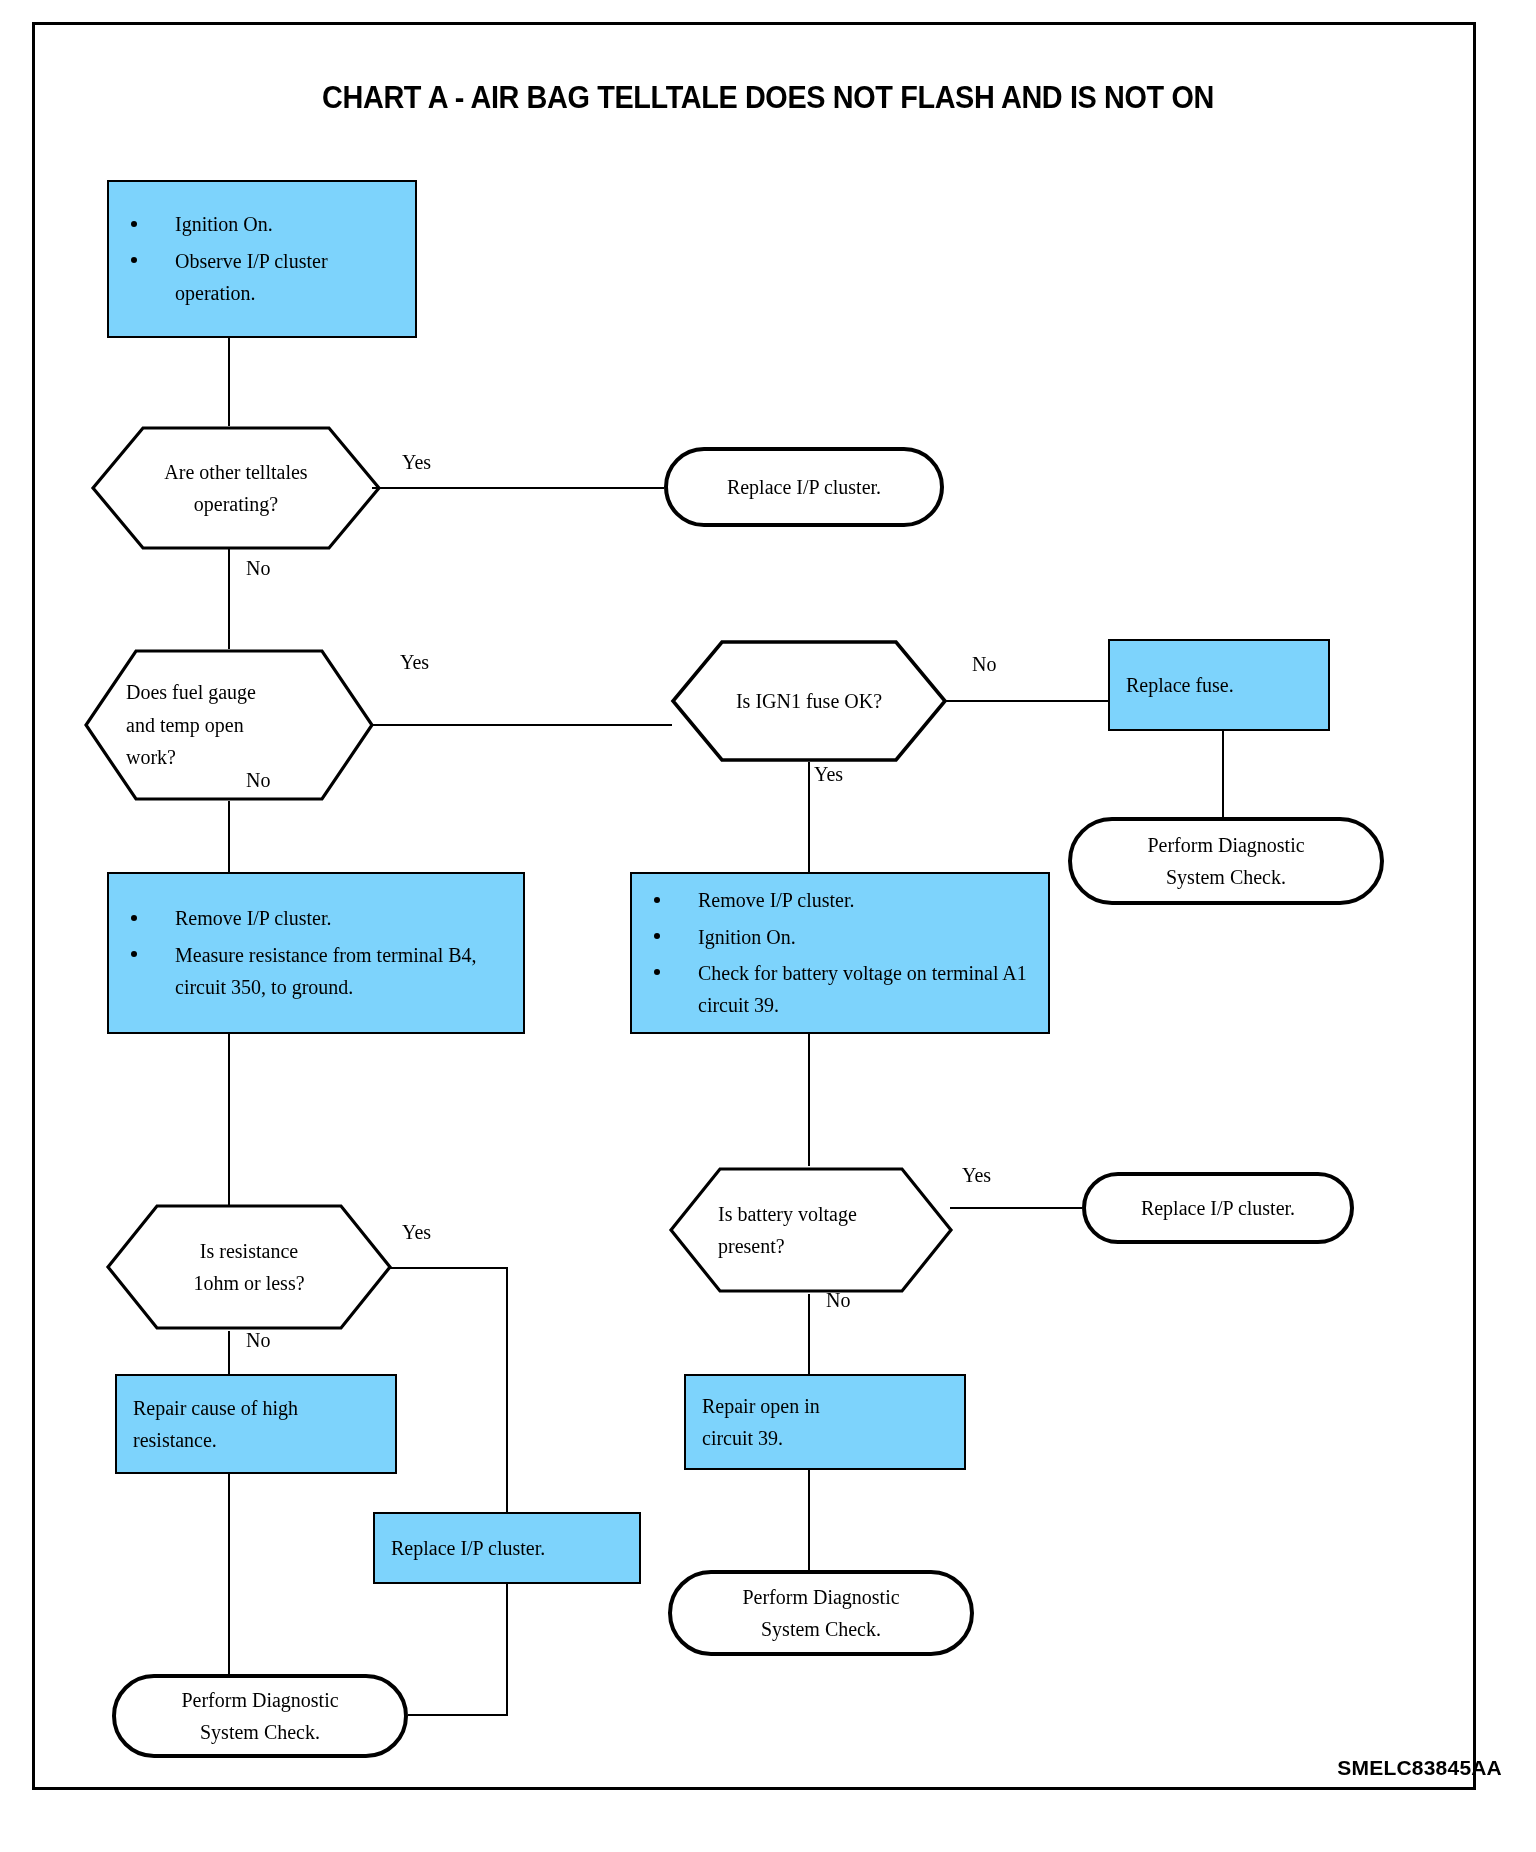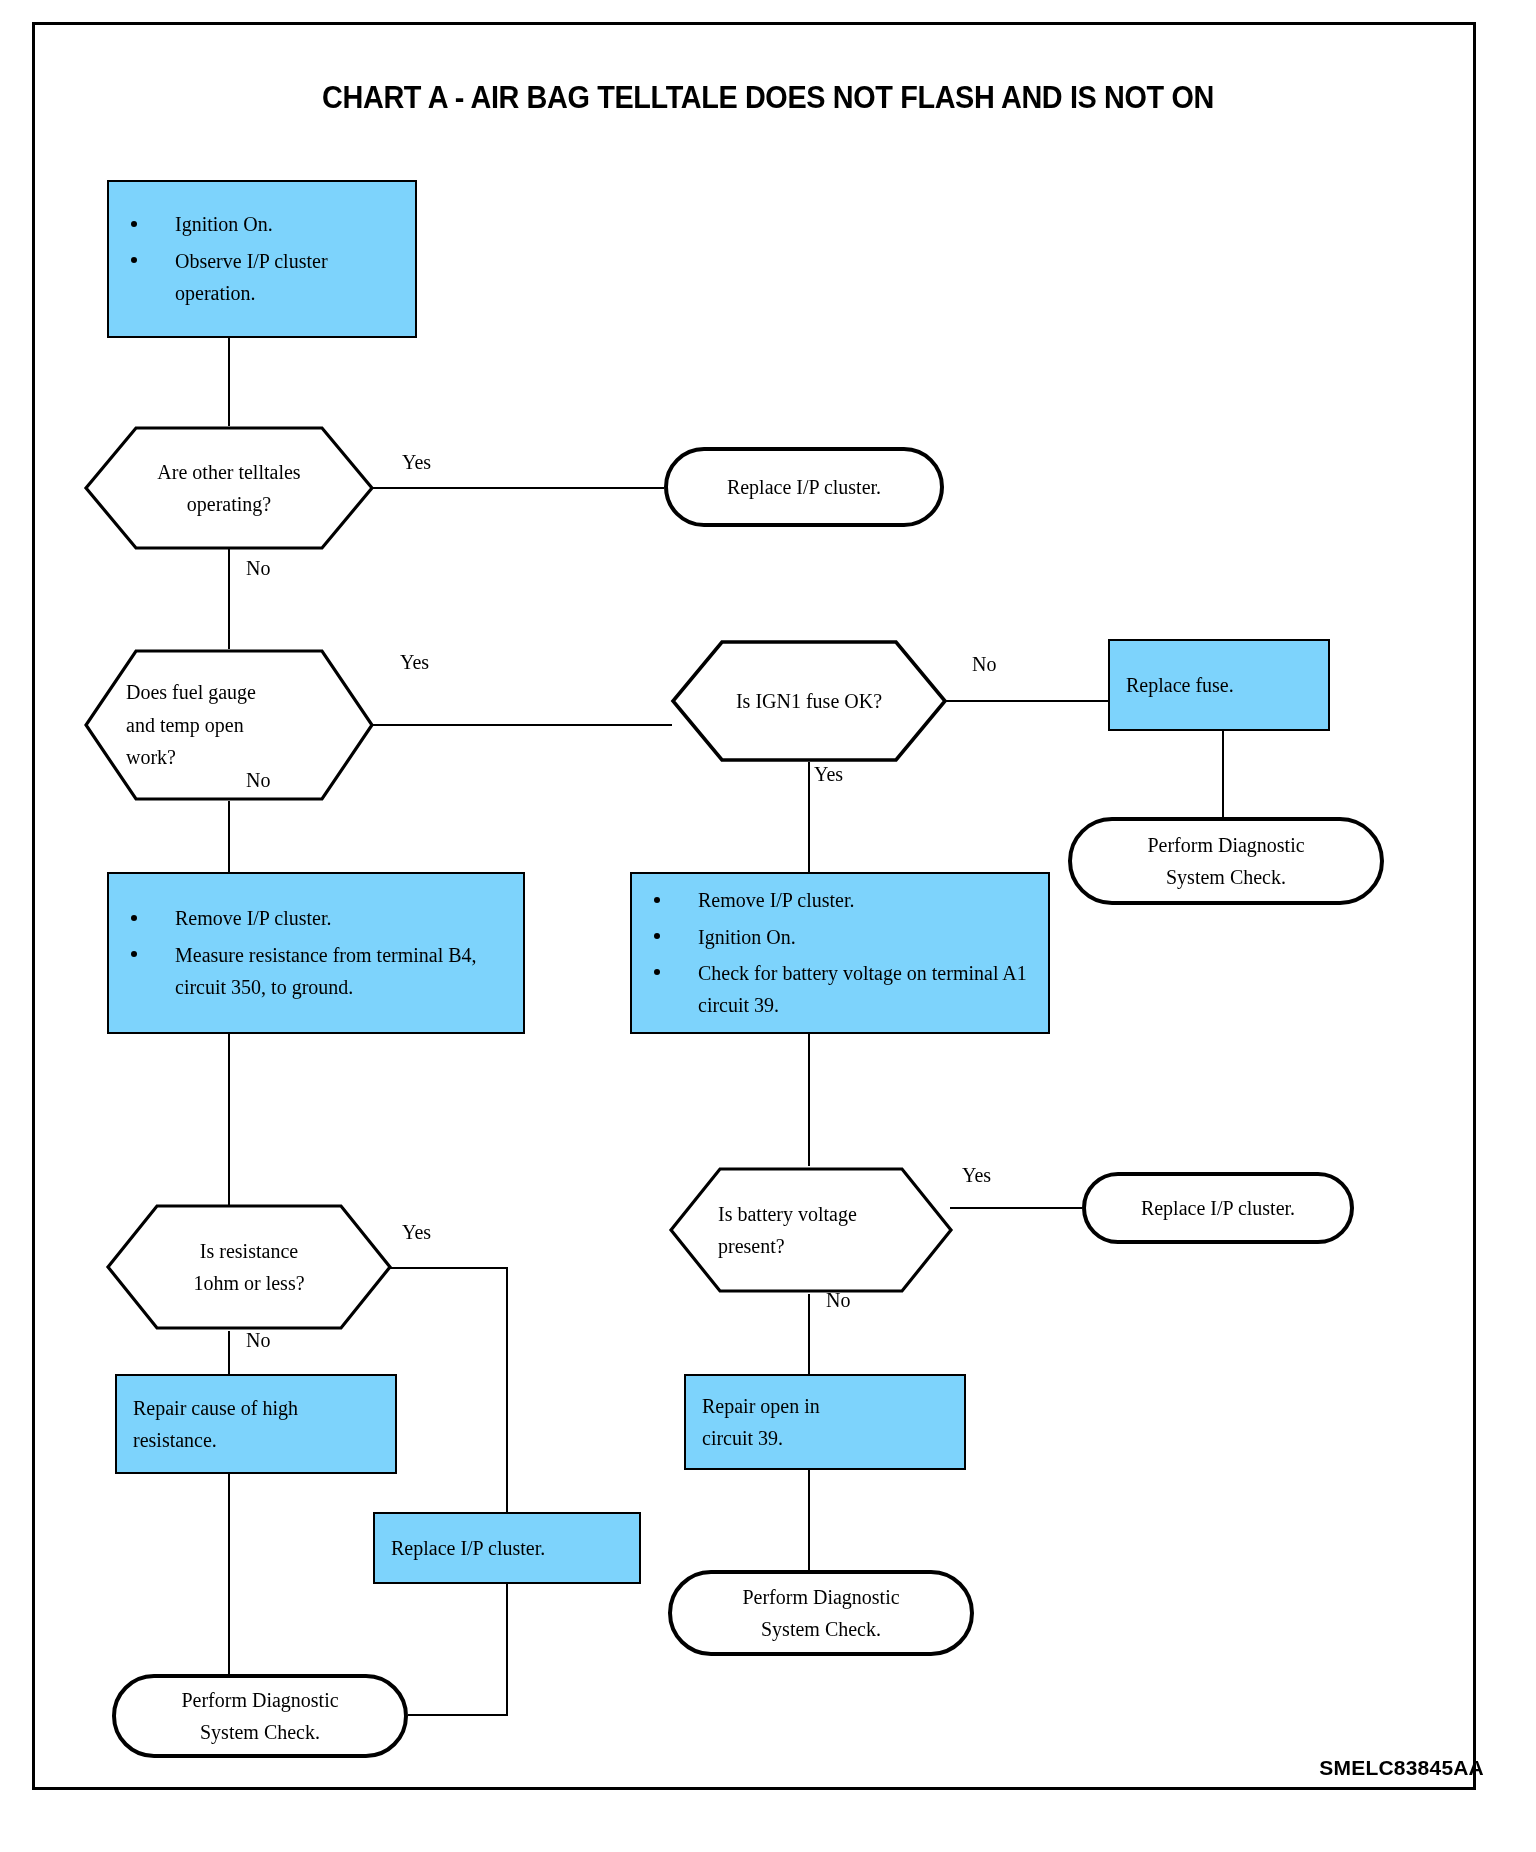--- a/index.html
+++ b/index.html
@@ -7,21 +7,21 @@
 
   #sheet{position:absolute;left:0;top:0;width:1536px;height:1852px;}
 
   
   .page-border{position:absolute;left:32px;top:22px;width:1444px;height:1768px;border:3px solid #000;box-sizing:border-box;}
 
   .title{position:absolute;left:0;top:80px;width:1536px;text-align:center;
     font-family:"Liberation Sans",sans-serif;font-weight:700;font-size:31px;letter-spacing:-0.4px;
     transform:scaleX(0.93);transform-origin:center top;}
 
-  .code{position:absolute;right:52px;top:1756px;font-family:"Liberation Sans",sans-serif;
+  .code{position:absolute;right:34px;top:1756px;font-family:"Liberation Sans",sans-serif;
     font-weight:700;font-size:21px;letter-spacing:0.2px;}
 
   
   .node{position:absolute;box-sizing:border-box;}
 
   .proc{border:2.5px solid #000;background:#7dd3fc;}
   .proc-inner{position:absolute;left:0;top:0;width:100%;height:100%;display:flex;flex-direction:column;justify-content:center;}
 
   .bullets{list-style:none;margin:0;padding:0 10px 0 14px;}
   .bullets li{position:relative;padding-left:52px;font-size:20px;line-height:1.62;margin:4px 0;}
@@ -62,21 +62,21 @@
     <div class="proc-inner">
       <ul class="bullets">
         <li><span class="dot"></span><span>Ignition On.</span></li>
         <li><span class="dot"></span><span>Observe I/P cluster operation.</span></li>
       </ul>
     </div>
   </div>
 
   <div class="ln v" style="left:228px;top:338px;height:88px;"></div>
 
-  <div class="hexwrap" style="left:84px;top:426px;width:290px;height:124px;">
+  <div class="hexwrap" style="left:91px;top:426px;width:290px;height:124px;">
     <svg width="290" height="124" viewBox="0 0 290 124">
       <polygon points="52,2 238,2 288,62 238,122 52,122 2,62" fill="#fff" stroke="#000" stroke-width="3.2"></polygon>
     </svg>
     <div class="hextext ctr" style="padding:0 44px;">
       <div>Are other telltales</div>
       <div>operating?</div>
     </div>
   </div>
 
   <div class="lbl" style="left:402px;top:452px;">Yes</div>

